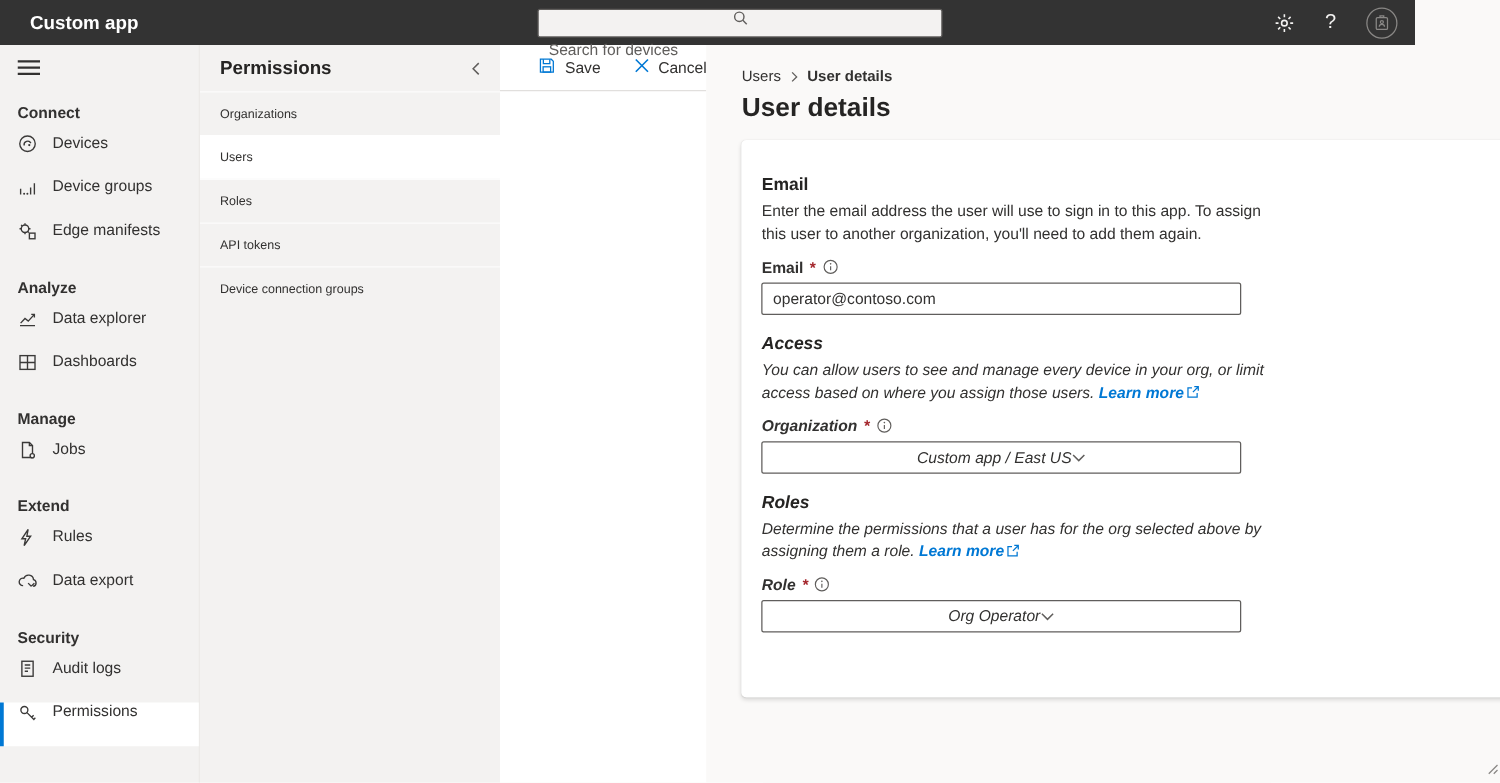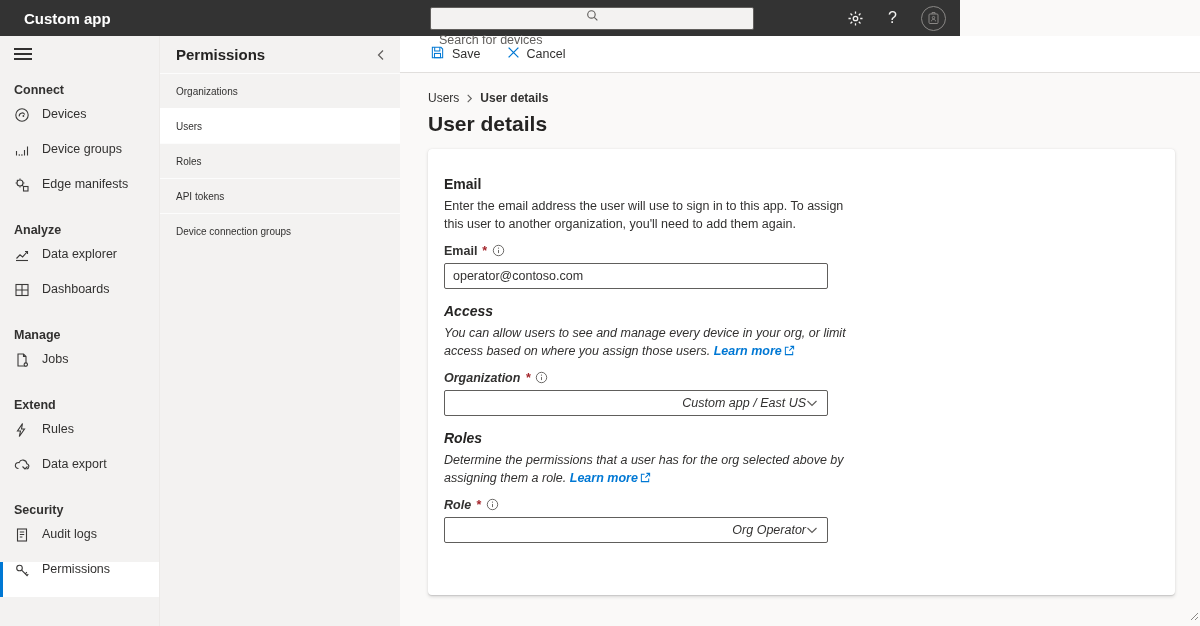--- a/index.html
+++ b/index.html
@@ -1,20 +1,20 @@
 <!DOCTYPE html>
 <html><head>
 <meta charset="utf-8">
 <style>
   * { margin:0; padding:0; box-sizing:border-box; }
   html,body { width:1200px; height:626px; overflow:hidden;
     font-family:"Liberation Sans", sans-serif; background:#faf9f8; color:#323130; }
 
   
-  .topbar { position:absolute; top:0; left:0; width:960px; height:36px;
+  .topbar { position:absolute; top:0; left:0; width:1132px; height:36px;
     background:#333333; display:flex; align-items:center; z-index:20; }
   .app-title { margin-left:24px; font-size:15px; font-weight:bold; color:#ffffff; cursor:pointer; }
   .searchbox { position:absolute; left:430px; top:7px; width:324px; height:23px;
     background:#f3f2f1; border:1px solid #605e5c; border-radius:2px;
     display:flex; align-items:center; padding:0 8px; gap:7px;flex-direction:column; }
   .searchbox svg { flex-shrink:0; }
   .searchbox input { border:none; outline:none; background:transparent; width:100%;
     font-size:12.5px; color:#323130; font-family:"Liberation Sans",sans-serif; }
   .searchbox input::placeholder { color:#605e5c; }
   .topbar-right { position:absolute; right:14px; top:0; height:36px;
@@ -44,21 +44,21 @@
   .panel { width:240px; background:#f3f2f1; flex-shrink:0; }
   .panel-header { height:37px; display:flex; align-items:center; justify-content:space-between;
     padding:0 13px 0 16px; }
   .panel-title { font-size:15px; font-weight:bold; color:#252423; }
   .collapse-btn { cursor:pointer; color:#605e5c; display:flex; }
   .panel-item { height:35px; display:flex; align-items:center; padding-left:16px;
     font-size:10px; color:#323130; cursor:pointer; border-top:1px solid rgba(255,255,255,0.75); }
   .panel-item.selected { background:#ffffff; border-top-color:transparent; }
 
   
-  .main { flex:1; display:flex; flex-direction:column; background:#ffffff; min-width:0; }
+  .main { flex:1; display:flex; background:#ffffff; min-width:0; }
   .toolbar { height:37px; background:#ffffff; display:flex; align-items:center;
     padding-left:30px; gap:26px; border-bottom:1px solid #e1dfdd; flex-shrink:0; }
   .toolbar-btn { display:flex; align-items:center; gap:7px; font-size:12.5px;
     color:#323130; cursor:pointer; }
   .toolbar-btn svg { color:#0078d4; }
 
   .content { flex:1; background:#faf9f8; padding:18px 0 0 28px; position:relative; }
   .breadcrumb { display:flex; align-items:center; gap:6px; font-size:12px; height:14px; }
   .crumb-link { color:#323130; cursor:pointer; }
   .crumb-current { color:#323130; font-weight:bold; }
@@ -74,21 +74,21 @@
   .link { color:#0078d4; font-weight:bold; text-decoration:none; cursor:pointer; white-space:nowrap; }
   .link svg { vertical-align:-1px; margin-left:2px; }
   .label-row { display:flex; align-items:center; gap:5px; height:15px; margin-bottom:5px; font-size:12.5px; }
   .field-label { font-weight:bold; color:#323130; }
   .req { color:#a4262c; font-weight:bold; }
   .info-icon { color:#605e5c; display:flex; cursor:pointer; }
   .text-field { width:384px; height:26px; border:1px solid #605e5c; border-radius:2px;
     padding:0 8px; font-size:12.5px; color:#323130; font-family:"Liberation Sans",sans-serif;
     outline:none; background:#fff; }
   .dropdown { width:384px; height:26px; border:1px solid #605e5c; border-radius:2px;
-    display:flex; align-items:center; justify-content:flex-end; padding:0 9px;
+    display:flex; align-items:center; justify-content:center; padding:0 9px;
     font-size:12.5px; color:#323130; background:#fff; cursor:pointer; }
   .dropdown .chev { color:#605e5c; display:flex; }
 
   .resize-grip { position:absolute; right:1px; bottom:1px; color:#8a8886; }
 </style>
 </head>
 <body>
 
 <div class="topbar">
   <div class="app-title">Custom app</div>

